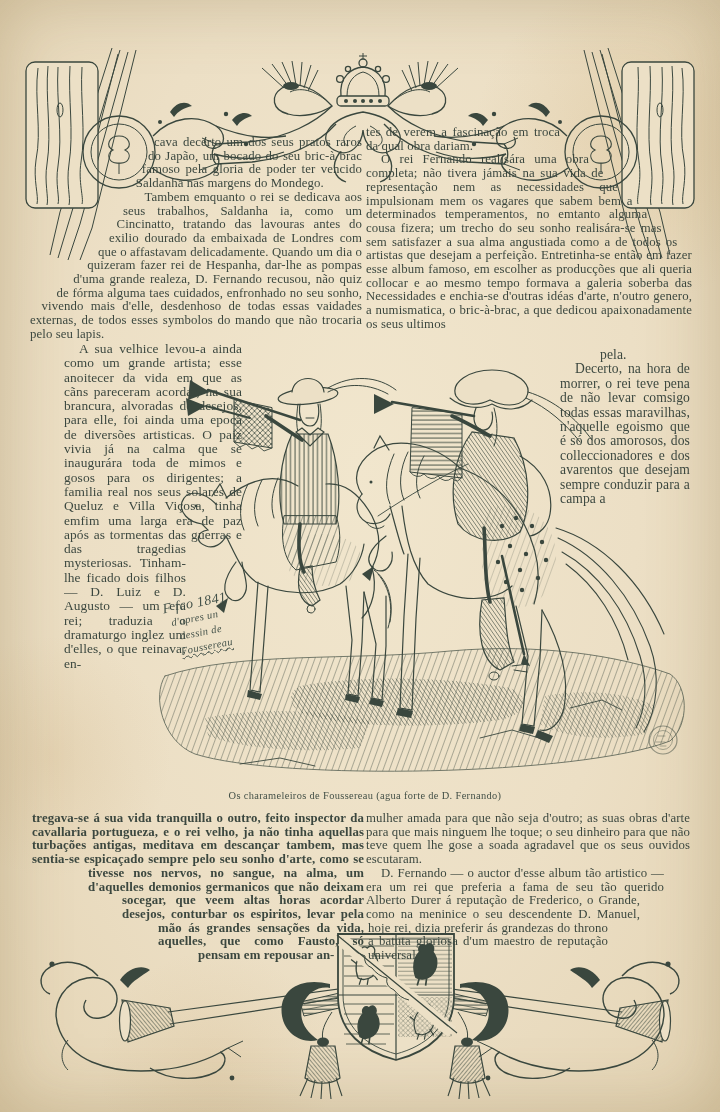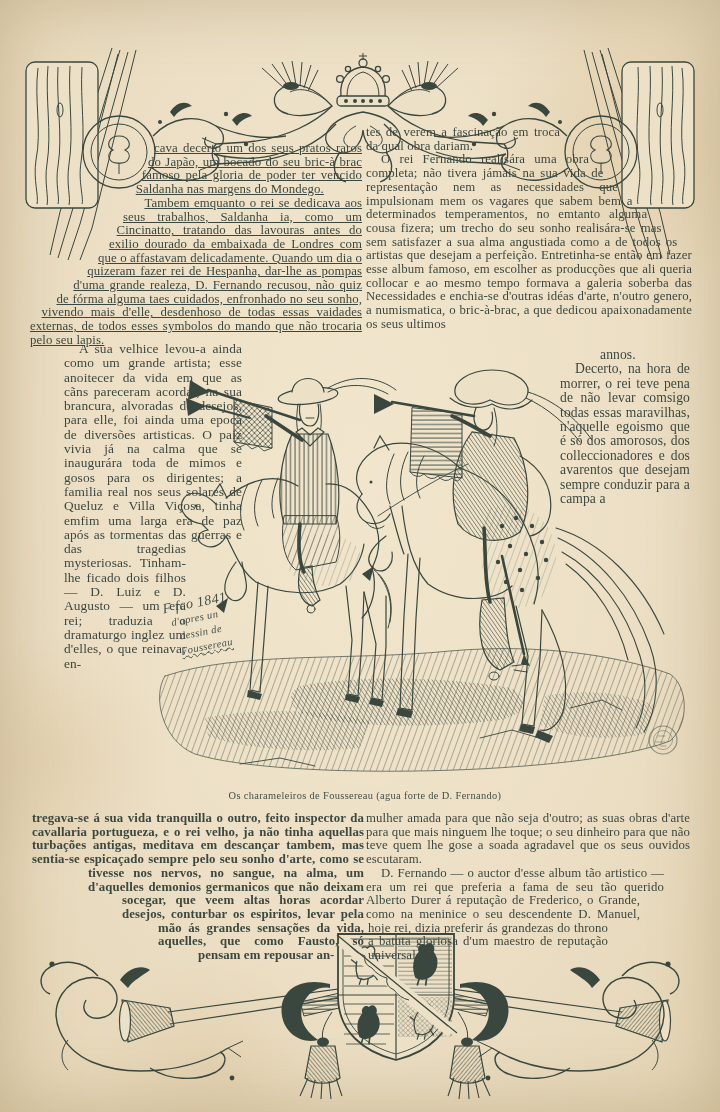--- a/index.html
+++ b/index.html
@@ -24,21 +24,21 @@
     position:absolute;
     text-align:justify;
     overflow:hidden;
     letter-spacing:.1px;
     line-height:13.7px;
     font-size:12.8px;
     z-index:3;
   }
   .col p{margin:0;}
   .ind{text-indent:15px;}
-  .col-tl{left:30px;top:142px;width:332px;height:218px;text-decoration:underline;}
+  .col-tl{left:30px;top:136px;width:332px;height:218px;}
   .col-tr{left:366px;top:126px;width:326px;height:226px;}
   .col-ln{left:28px;top:342px;width:180px;height:478px;font-size:13.4px;line-height:14.3px;margin-left:36px;}
   .col-rn{left:560px;top:348px;width:130px;height:268px;font-size:13.6px;line-height:14.4px;}
   .col-bl{left:30px;top:812px;width:334px;height:172px;font-weight:bold;}
   .col-br{left:366px;top:812px;width:326px;height:180px;}
   .lead-annos{text-indent:40px;}
   
   .fl{float:left;}
   .fr{float:right;}
   .fl-tl{width:124px;height:176px;shape-outside:polygon(0 0,124px 0,104px 45px,82px 92px,52px 130px,20px 156px,0 176px);}
@@ -299,21 +299,21 @@
     <p class="ind">O rei Fernando realisára uma obra completa; não tivera jámais na sua vida de representação nem as necessidades que impulsionam mem os vagares que sabem bem a determinados temperamentos, no emtanto alguma cousa fizera; um trecho do seu sonho realisára-se mas sem satisfazer a sua alma angustiada como a de todos os artistas que desejam a perfeição. Entretinha-se então em fazer esse album famoso, em escolher as producções que ali queria collocar e ao mesmo tempo formava a galeria soberba das Necessidades e enchia-se d'outras idéas d'arte, n'outro genero, a numismatica, o bric-à-brac, a que dedicou apaixonadamente os seus ultimos</p>
   </div>
 
   <div class="col col-ln">
     <span class="fr" style="clear:right;width:2px;height:210px"></span>
     <span class="fr" style="clear:right;width:58px;height:268px"></span>
     <p class="ind">A sua velhice levou-a ainda como um grande artista; esse anoitecer da vida em que as cãns pareceram acordar, na sua brancura, alvoradas de desejos, para elle, foi ainda uma epoca de diversões artisticas. O paiz vivia já na calma que se inaugurára toda de mimos e gosos para os dirigentes; a familia real nos seus solares de Queluz e Villa Viçosa, tinha emfim uma larga era de paz após as tormentas das guerras e das tragedias mysteriosas. Tinham-lhe ficado dois filhos — D. Luiz e D. Augusto — um era rei; traduzia o dramaturgo inglez um d'elles, o que reinava; en-</p>
   </div>
 
   <div class="col col-rn">
-    <p class="lead-annos">annos.</p>
+    <p class="lead-annos">pela.</p>
     <p class="ind">Decerto, na hora de morrer, o rei teve pena de não levar comsigo todas essas maravilhas, n'aquelle egoismo que é só dos amorosos, dos colleccionadores e dos avarentos que desejam sempre conduzir para a campa a</p>
   </div>
 
   <div class="caption">Os charameleiros de Foussereau (agua forte de D. Fernando)</div>
 
   <div class="col col-bl">
     <span class="fl" style="clear:left;width:2px;height:56px"></span>
     <span class="fl" style="clear:left;width:58px;height:28px"></span>
     <span class="fl" style="clear:left;width:92px;height:28px"></span>
     <span class="fl" style="clear:left;width:128px;height:28px"></span>

